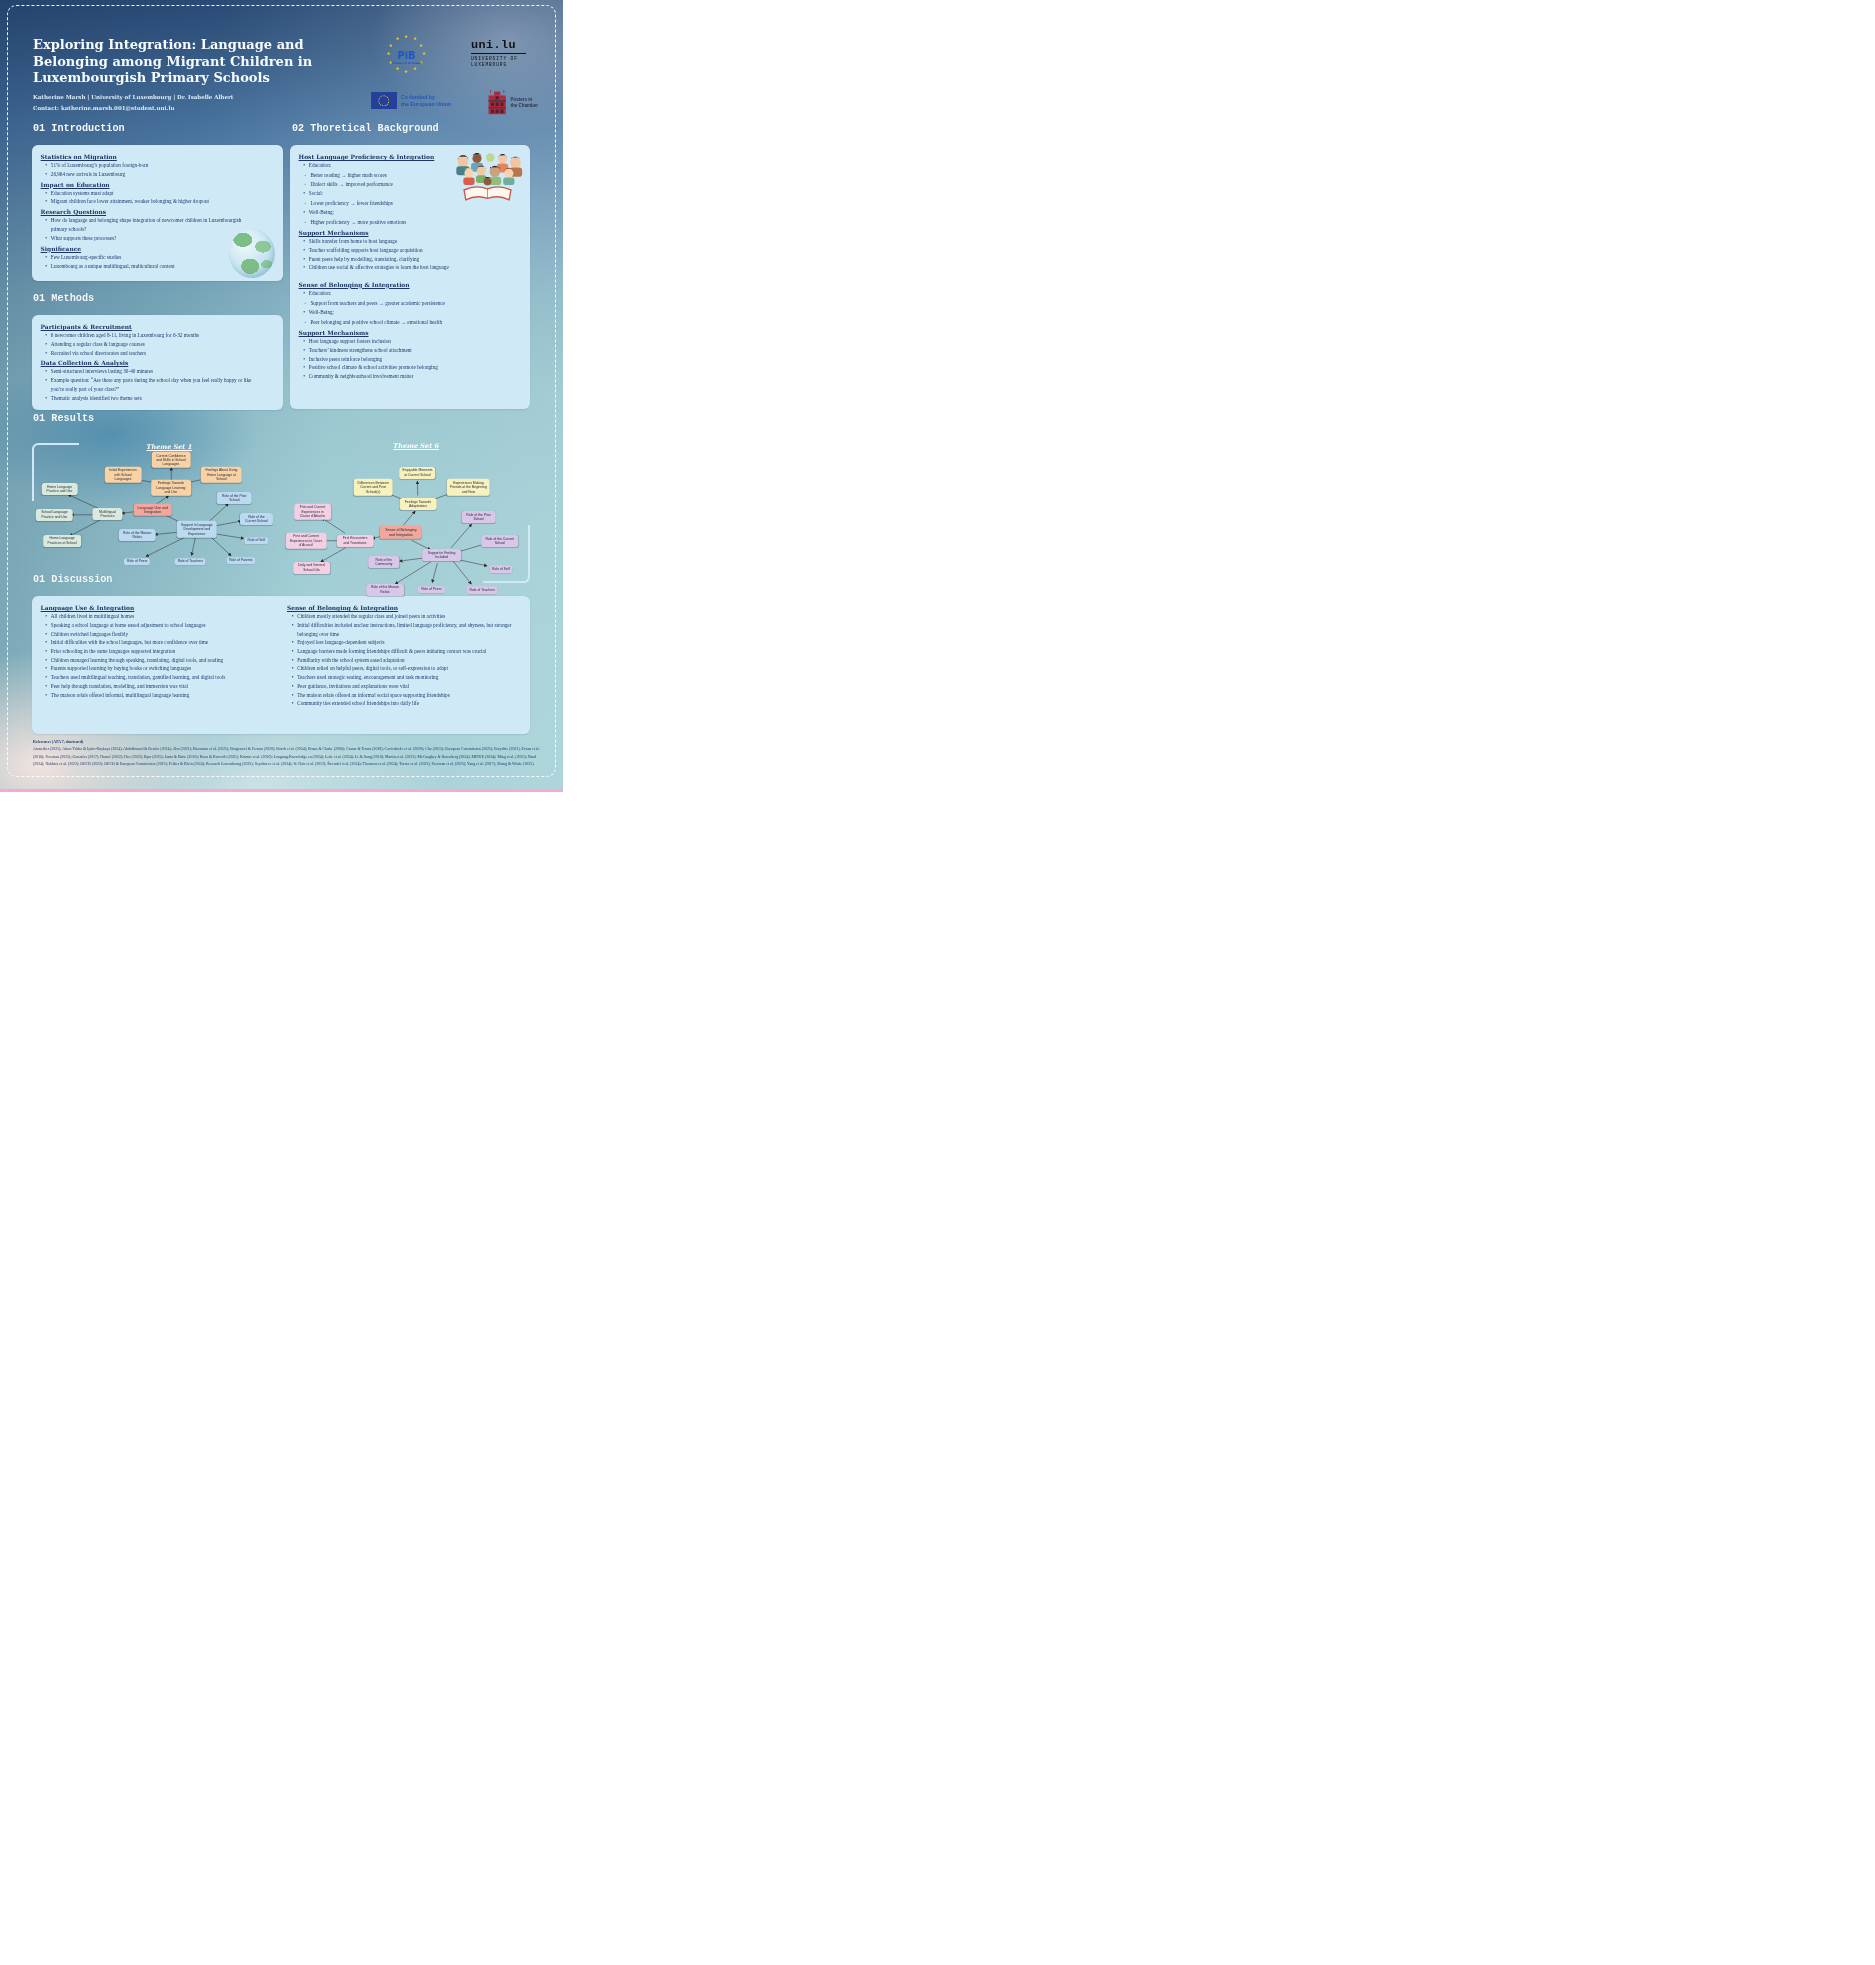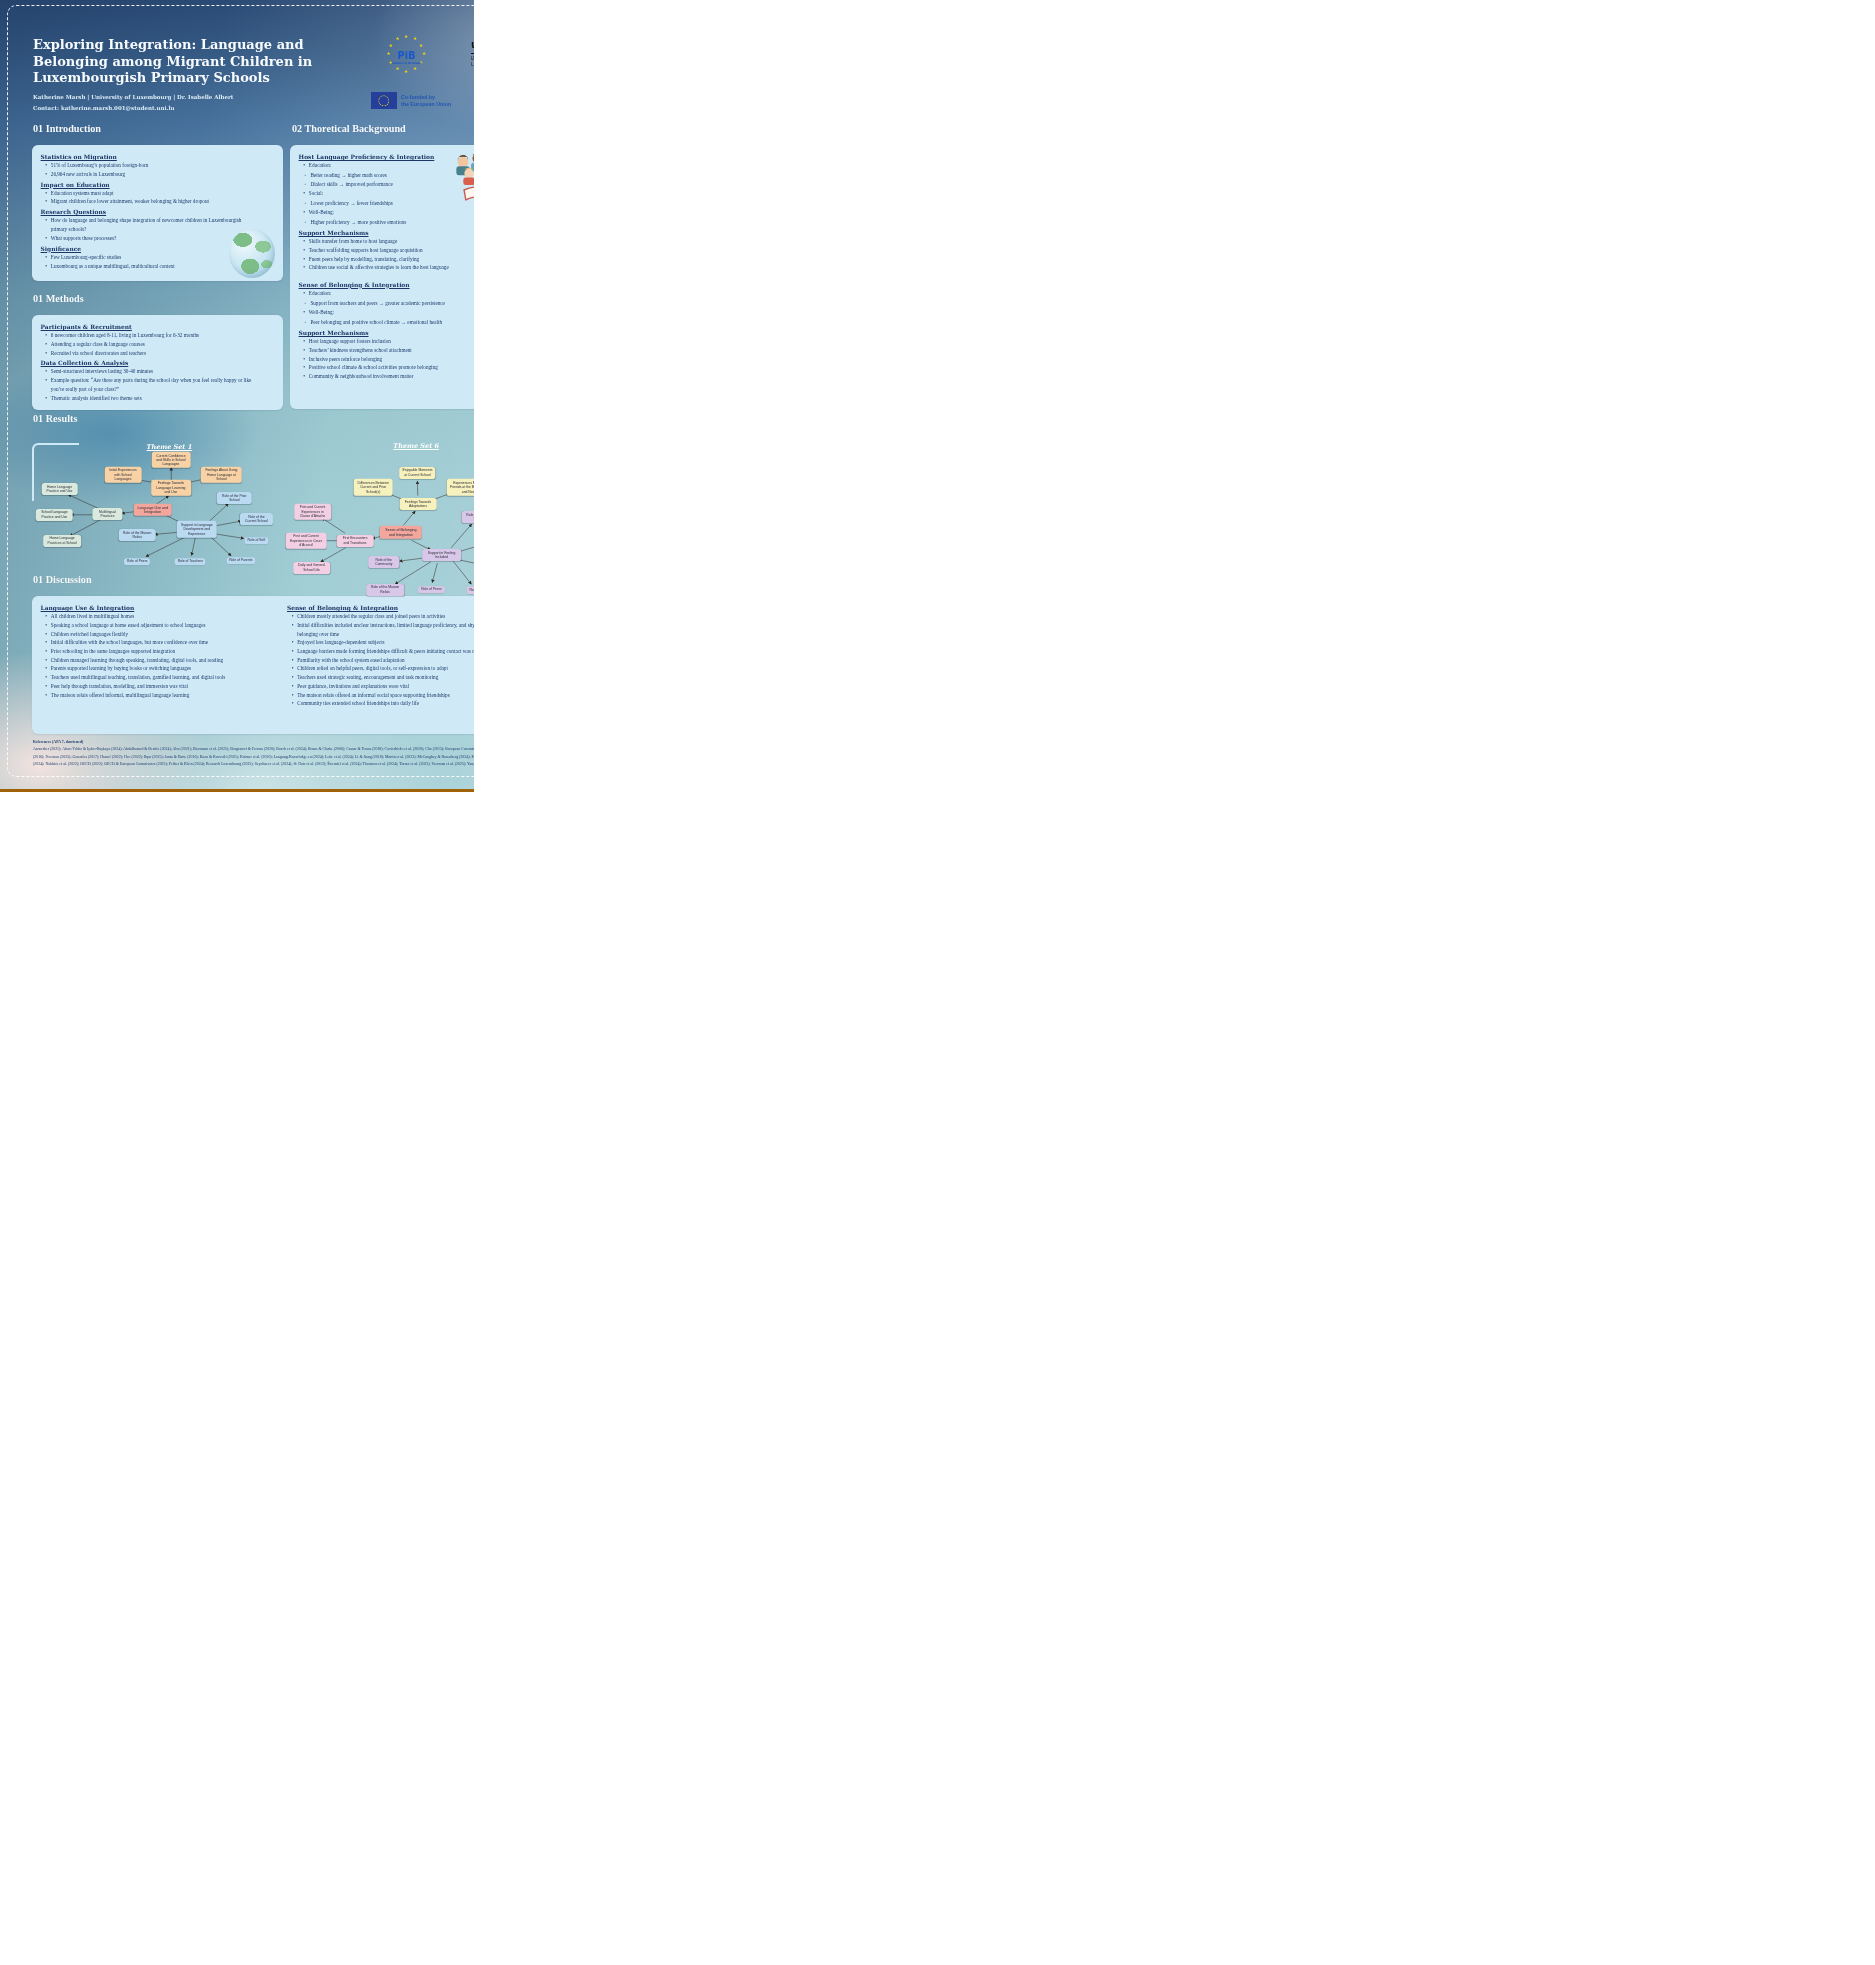--- a/index.html
+++ b/index.html
@@ -1,16 +1,16 @@
 <!DOCTYPE html>
 <html style="font-size:6.3px"><head>
 <meta charset="utf-8">
 <style>
   html,body{margin:0;padding:0;background:#ffffff;}
-  .page{position:relative;width:474px;height:792px;background:#a16207;overflow:hidden;
+  .page{position:relative;width:563px;height:792px;background:#f9a8d4;overflow:hidden;
         font-family:"Liberation Serif",serif;}
   .poster{position:absolute;left:0;top:0;width:563px;height:789px;
     background:
       radial-gradient(ellipse 42% 20% at 7% 97%, rgba(247,229,224,0.96), rgba(247,229,224,0) 72%),
       radial-gradient(ellipse 45% 16% at 45% 100%, rgba(240,244,244,0.50), rgba(240,244,244,0) 75%),
       radial-gradient(ellipse 36% 13% at 20% 55%, rgba(33,108,160,0.45), rgba(33,108,160,0) 72%),
       radial-gradient(ellipse 32% 16% at 90% 5%, rgba(255,255,255,0.25), rgba(255,255,255,0) 75%),
       linear-gradient(100deg, rgba(16,42,82,0.30) 0%, rgba(16,42,82,0.10) 32%, rgba(255,255,255,0.10) 58%, rgba(255,255,255,0.20) 100%),
       linear-gradient(to bottom, #2d4e79 0%, #3a608a 7%, #4d7aa5 16%, #6894b3 26%, #7fb0c1 37%, #8fc0ca 49%, #95c6cf 63%, #98c9d1 80%, #9bcbd2 100%);
   }
@@ -37,21 +37,21 @@
   .eu-co{position:absolute;left:371px;top:92px;display:flex;align-items:center;}
   .eu-flag{width:26px;height:17.3px;background:#24409a;position:relative;flex:none;}
   .eu-flag .ring{position:absolute;left:50%;top:50%;width:9.4px;height:9.4px;transform:translate(-50%,-50%);
     border:1px dotted #f7d117;border-radius:50%;}
   .eu-co .txt{margin-left:3.9px;color:#2456b4;font-family:"Liberation Sans",sans-serif;
     font-weight:bold;font-size:5.3px;line-height:1.25;white-space:nowrap;}
   .chamber{position:absolute;left:487px;top:90px;display:flex;align-items:center;}
   .chamber .txt{margin-left:3.1px;color:#33334a;font-family:"Liberation Sans",sans-serif;
     font-weight:bold;font-size:4.5px;line-height:1.3;white-space:nowrap;}
   
-  .sec-h{position:absolute;color:#f6fafc;font-family:Liberation Serif, serif;font-weight:700;
+  .sec-h{position:absolute;color:#f6fafc;font-family:Liberation Mono, monospace;font-weight:700;
     font-size:10.2px;text-shadow:0 0.4px 0.8px rgba(10,30,60,.18);white-space:nowrap;}
   
   .card{position:absolute;background:#cfe9f6;border-radius:5.9px;color:#1d3c6e;
     padding:5.9px 8.6px;box-shadow:0 0.4px 1.6px rgba(20,50,90,.10);}
   .g-title{font-family:"DejaVu Serif",serif;font-weight:700;text-decoration:underline;
     font-size:5.9px;margin:2px 0 1.2px 0;color:#1c3766;}
   ul.bul{list-style:none;margin:0 0 1.6px 0;padding:0 0 0 10.2px;}
   ul.bul>li{font-size:5.2px;line-height:1.68;position:relative;}
   ul.bul>li::before{content:"•";position:absolute;left:-5.5px;top:0;}
   ul.sub{list-style:none;margin:0;padding:0 0 0 11.8px;}

